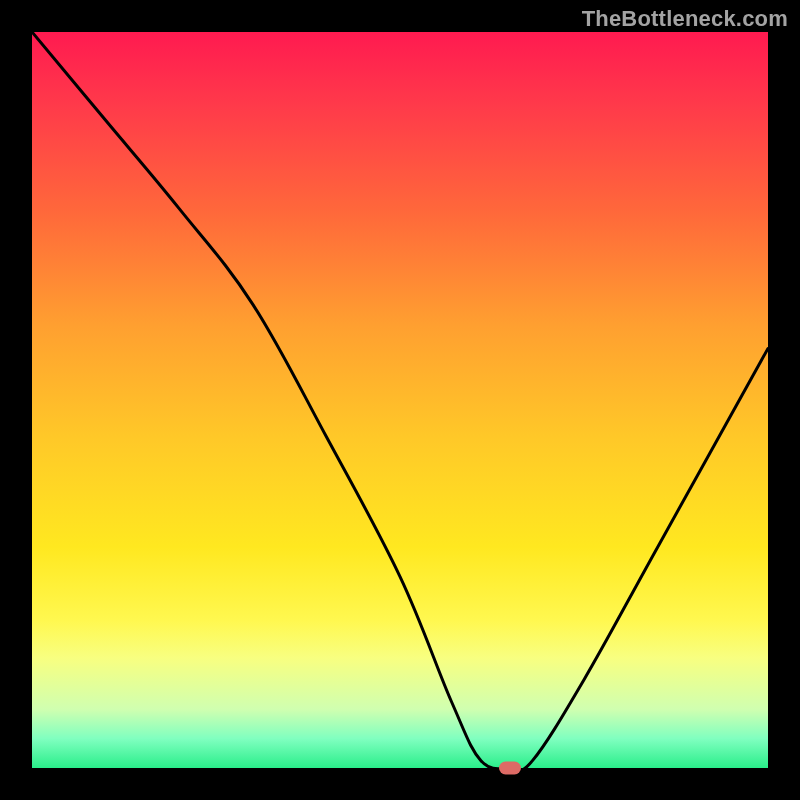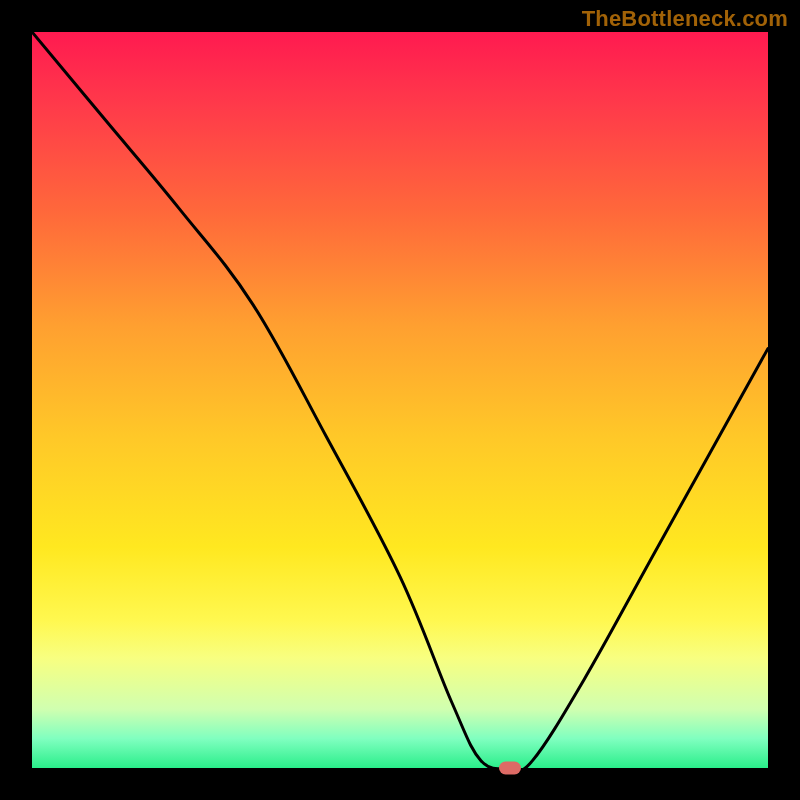--- a/index.html
+++ b/index.html
@@ -35,21 +35,21 @@
       #2aee8a 100%
     );
   }
   .watermark {
     position: absolute;
     top: 6px;
     right: 12px;
     font-family: Arial, Helvetica, sans-serif;
     font-size: 22px;
     font-weight: 600;
-    color: #a16207;
+    color: #a3a3a3;
     letter-spacing: 0.2px;
     user-select: none;
   }
   .curve-svg {
     position: absolute;
     left: 32px;
     top: 32px;
     width: 736px;
     height: 736px;
     pointer-events: none;

